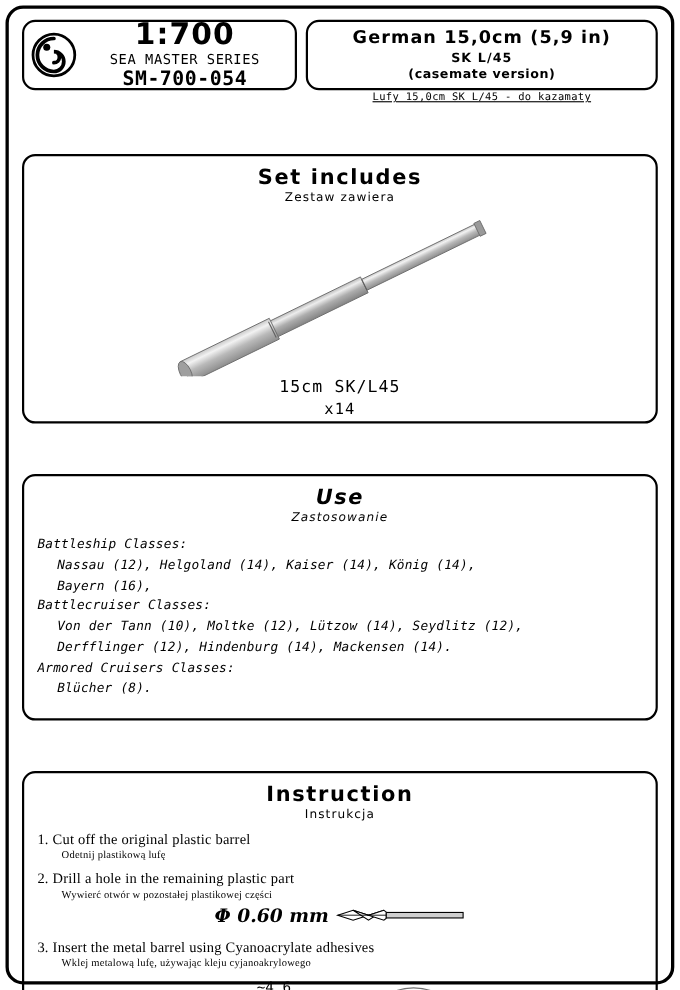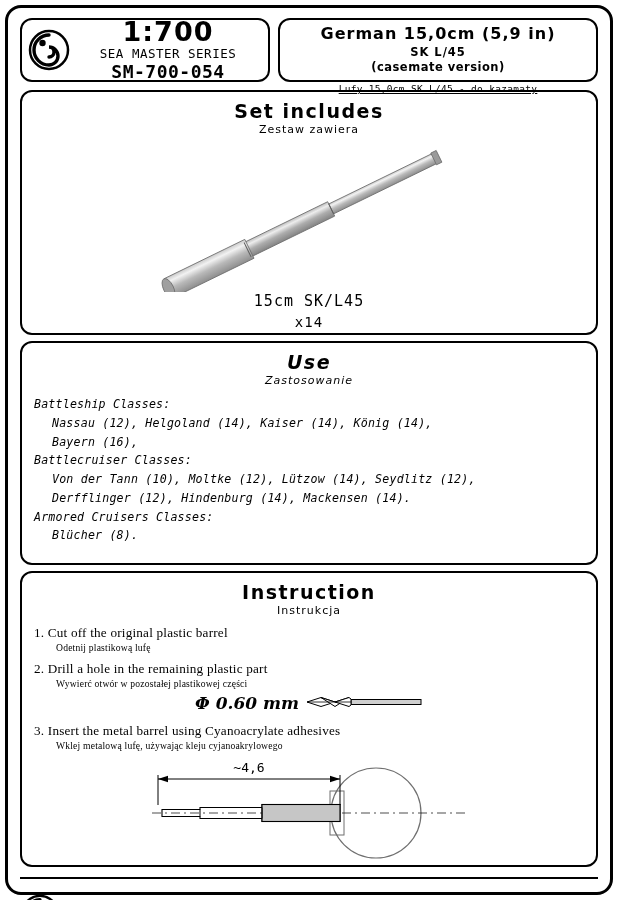--- a/index.html
+++ b/index.html
@@ -40,21 +40,21 @@
     display: flex;
     flex-direction: column;
   }
 
   
   .header {
     display: flex;
     align-items: stretch;
     gap: 8px;
     height: 64px;
-    margin-bottom: 8px;
+    margin-bottom: 18px;
   }
   .header-left {
     flex: 0 0 250px;
     border: 2px solid #000;
     border-radius: 12px;
     box-sizing: border-box;
     display: flex;
     align-items: center;
     padding: 2px 6px;
     position: relative;
@@ -139,20 +139,21 @@
     text-decoration: underline;
   }
 
   
   .panel {
     border: 2px solid #000;
     border-radius: 12px;
     box-sizing: border-box;
     padding: 8px 12px 10px;
     margin-bottom: 6px;
+    margin-top: 40px;
   }
   .panel-title {
     text-align: center;
     font-family: "DejaVu Sans", sans-serif;
     font-weight: bold;
     font-size: 19px;
     letter-spacing: 1.5px;
   }
   .panel-title-pl {
     text-align: center;

